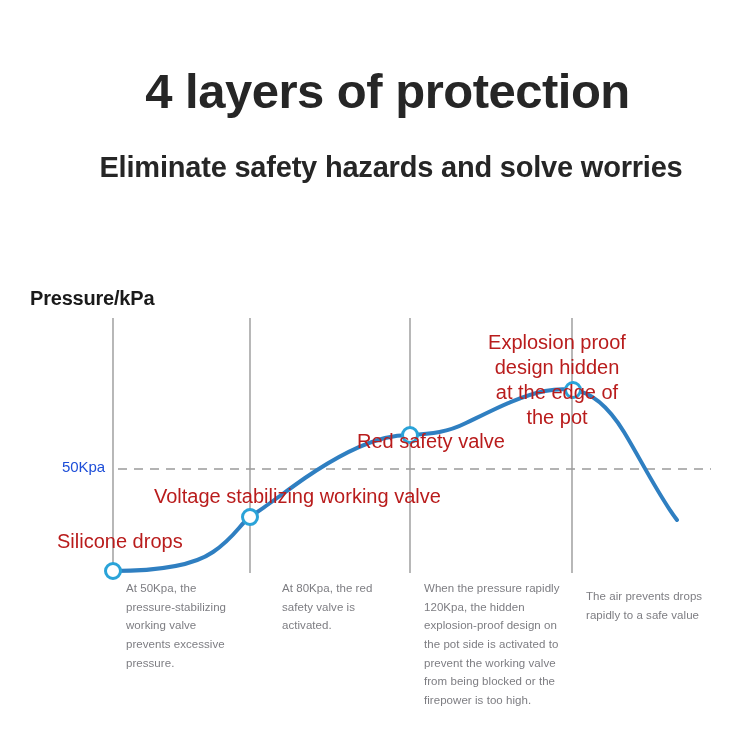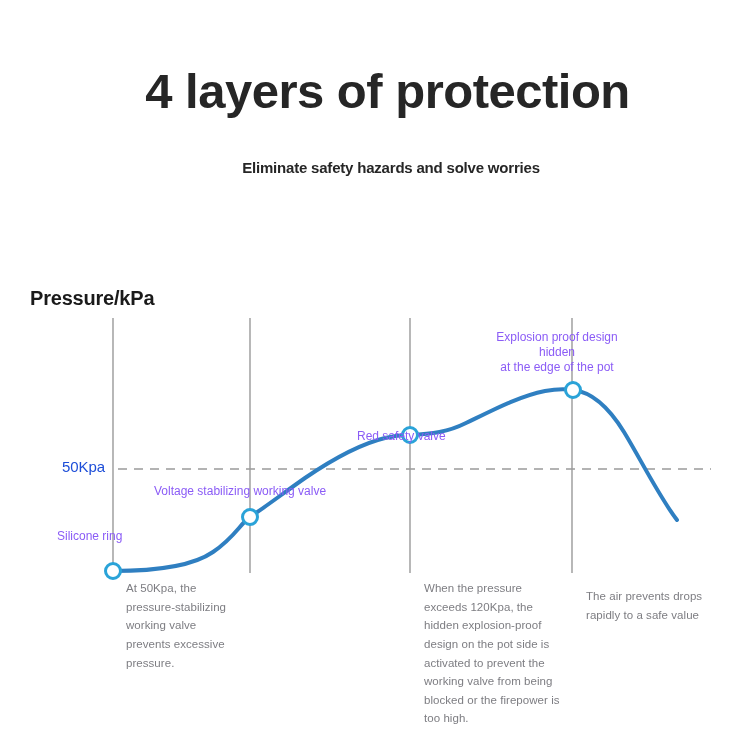--- a/index.html
+++ b/index.html
@@ -20,23 +20,23 @@
     margin:0;
     padding-top:64px;
     font-size:49px;
     font-weight:bold;
     letter-spacing:-0.5px;
     color:#262626;
     line-height:1.12;
     padding-left:25px;
   }
   .subtitle{
-    margin:16px;
+    margin:8px;
     padding-top:24px;
-    font-size:15px;
+    font-size:29px;
     font-weight:bold;
     color:#262626;
     letter-spacing:-0.2px;
     padding-left:32px;
   }
 
   .chart{
     position:absolute;
     left:0;top:0;
     width:632px;height:750px;text-decoration:underline;
@@ -52,22 +52,22 @@
   .y-tick{
     position:absolute;
     left:62px;top:458px;
     font-size:15px;
     color:#1d4ed8;
     letter-spacing:-0.1px;
   }
 
   .ann{
     position:absolute;
-    font-size:12px;
-    color:#8b5cf6;
+    font-size:20px;
+    color:#b91c1c;
     line-height:1.25;
     white-space:pre-line;
   }
   .ann-silicone{ left:57px; top:529px; }
   .ann-voltage{ left:138px; top:484px;margin-left:16px; }
   .ann-red{ left:357px; top:405px;margin-top:24px; }
   .ann-explosion{ left:482px; top:330px; text-align:center; }
 
   .caption{
     position:absolute;
@@ -113,23 +113,24 @@
              C592,392 608,406 624,432 C641,460 660,498 677,520" fill="none" stroke="#2f7fc1" stroke-width="4" stroke-linecap="round"></path>
 
     <g>
       <circle cx="113" cy="571" r="7.5" fill="#ffffff" stroke="#2aa3d8" stroke-width="3"></circle>
       <circle cx="250" cy="517" r="7.5" fill="#ffffff" stroke="#2aa3d8" stroke-width="3"></circle>
       <circle cx="410" cy="435" r="7.5" fill="#ffffff" stroke="#2aa3d8" stroke-width="3"></circle>
       <circle cx="573" cy="390" r="7.5" fill="#ffffff" stroke="#2aa3d8" stroke-width="3"></circle>
     </g>
   </svg>
 
-  <div class="ann ann-silicone">Silicone ring</div>
+  <div class="ann ann-silicone">Silicone drops</div>
   <div class="ann ann-voltage">Voltage stabilizing working valve</div>
   <div class="ann ann-red">Red safety valve</div>
   <div class="ann ann-explosion">Explosion proof design hidden
 at the edge of the pot</div>
 
   <div class="caption cap1">At 50Kpa, the pressure-stabilizing working valve prevents excessive pressure.</div>
-  <div class="caption cap3">When the pressure exceeds 120Kpa, the hidden explosion-proof design on the pot side is activated to prevent the working valve from being blocked or the firepower is too high.</div>
+  <div class="caption cap2">At 80Kpa, the red safety valve is activated.</div>
+  <div class="caption cap3">When the pressure rapidly 120Kpa, the hidden explosion-proof design on the pot side is activated to prevent the working valve from being blocked or the firepower is too high.</div>
   <div class="caption cap4">The air prevents drops rapidly to a safe value</div>
 
 </div>
 
 </body></html>

